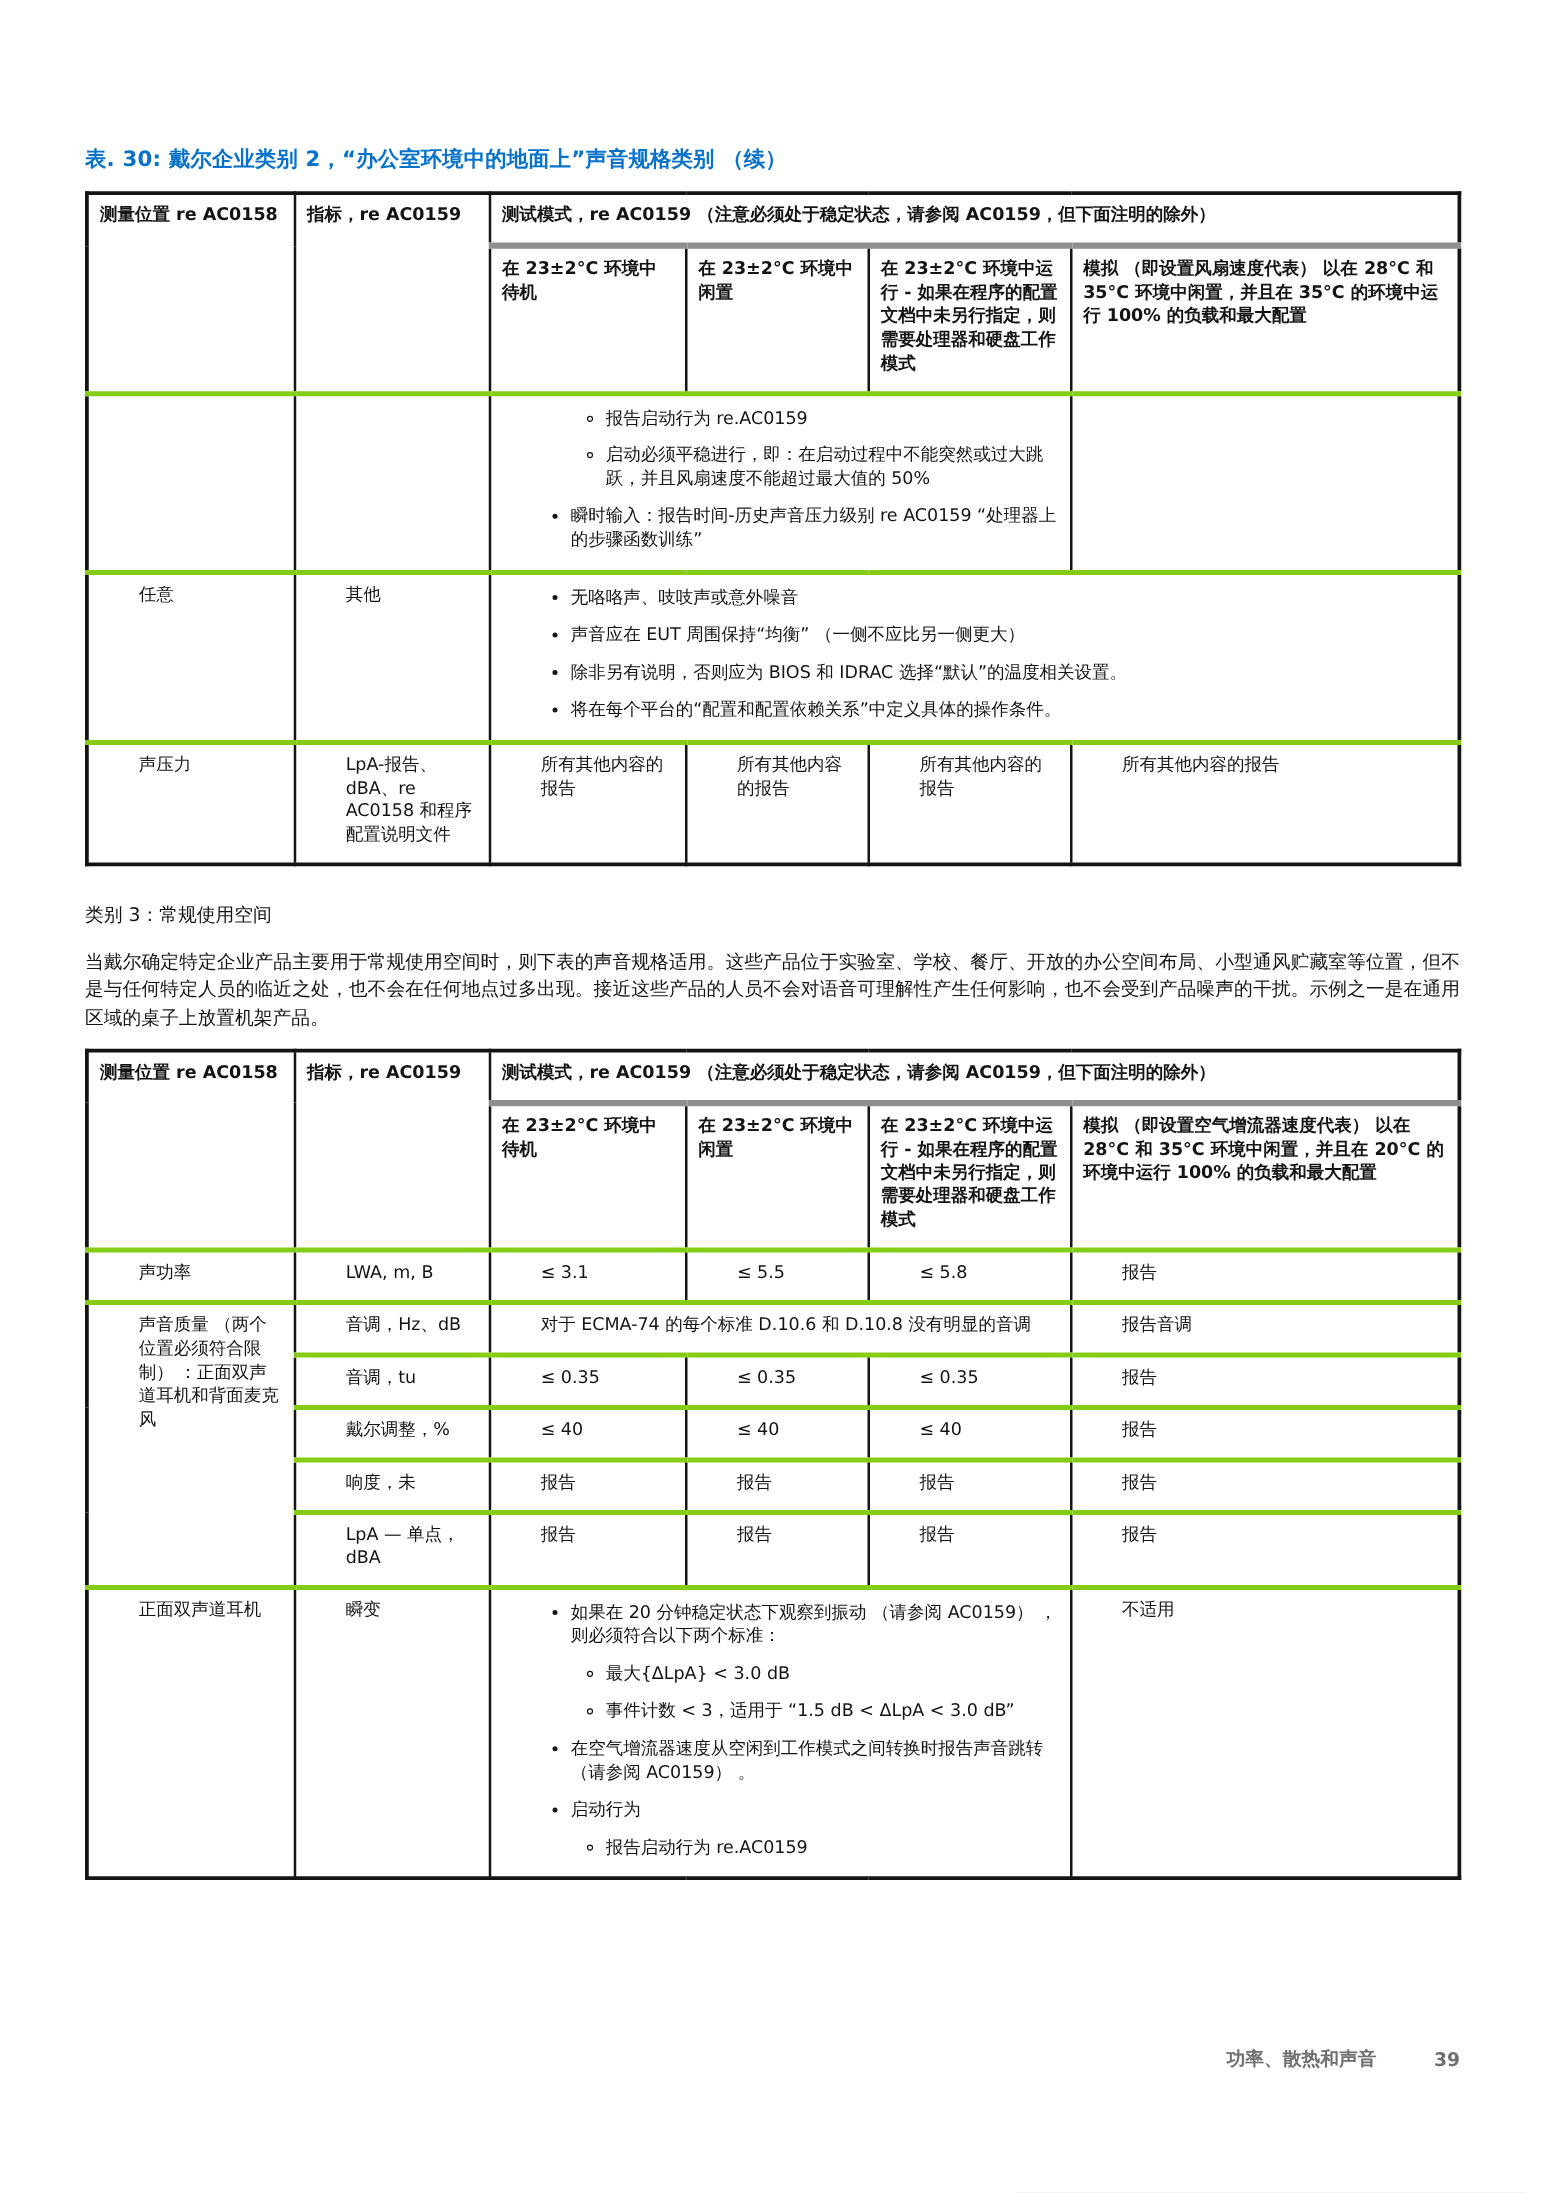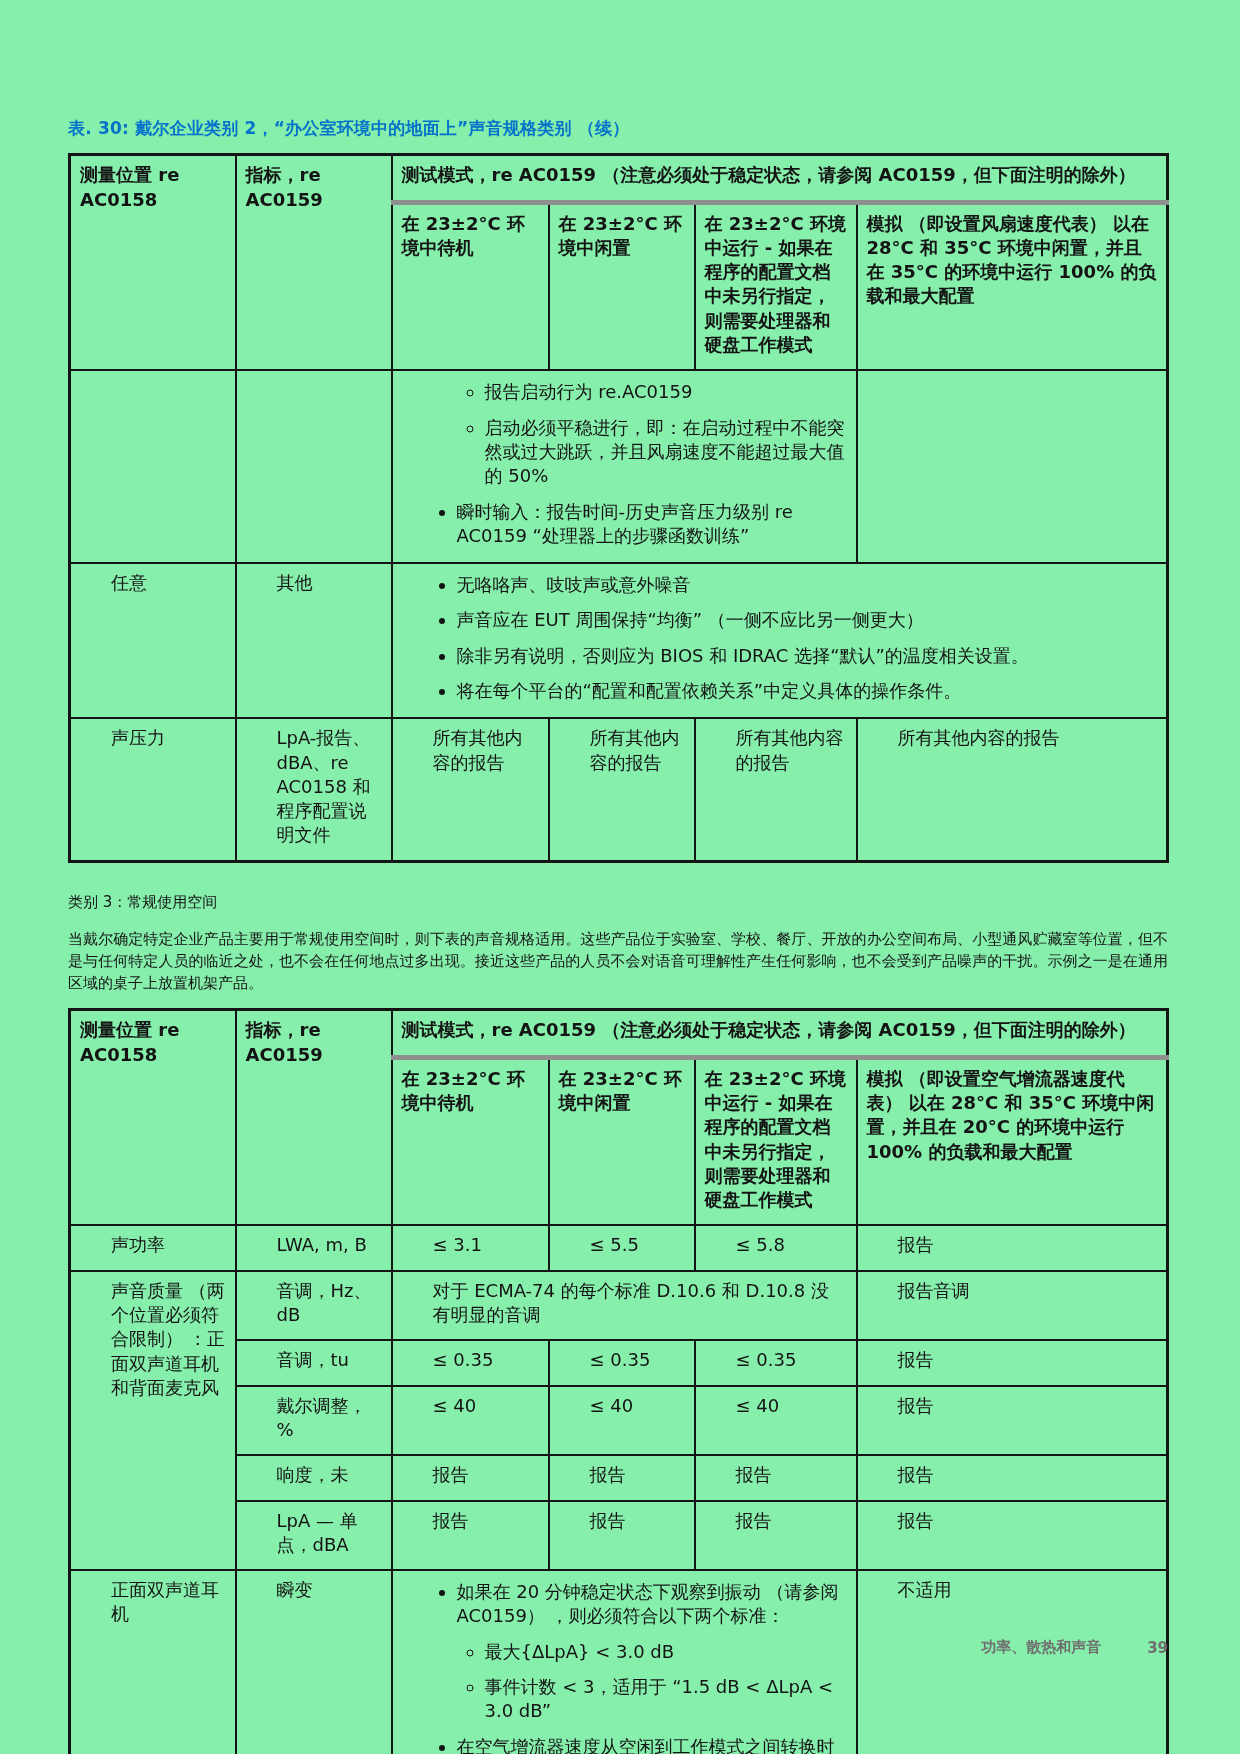--- a/index.html
+++ b/index.html
@@ -2,21 +2,21 @@
 <html><head>
 <meta charset="utf-8">
 <style>
   * { box-sizing: border-box; }
   html, body { margin: 0; padding: 0; background: #e8e8e8; }
   .page {
     position: relative;
     width: 1240px;
     height: 1754px;
     margin: 0 auto;
-    background: #86efac;
+    background: #ffffff;
     font-family: "DejaVu Sans", sans-serif;
     color: #141414;
     overflow: hidden;
   }
   .content {
     position: absolute;
     left: 68px;
     top: 0;
     width: 1100px;
   }
@@ -28,33 +28,33 @@
     line-height: 1.25;
     letter-spacing: 0.2px;
   }
   .table-title.second { margin-top: 22px; }
   table.spec {
     margin-top: 14px;
     width: 1098px;
     border-collapse: collapse;
     table-layout: fixed;
     border: 3px solid #141414;
-    font-size: 18px;
+    font-size: 14px;
   }
   table.spec th, table.spec td {
     border: 2px solid #141414;
     padding: 7px 9px 12px 9px;
     vertical-align: top;
     text-align: left;
     line-height: 1.35;
     word-break: break-word;
   }
   table.spec th { font-weight: bold; }
   tr.subhead > th { border-top: 5px solid #8f8f8f; }
-  tr.brow > td { border-top: 2px solid #84cc16; padding-left: 40px; }
+  tr.brow > td { border-top: 4px solid #84cc16; padding-left: 40px; }
   td.empty-cell { min-height: 10px; }
   ul.bullets {
     margin: 0;
     padding: 0 0 0 24px;
     list-style: disc;
   }
   ul.bullets li { margin: 2px 0 11px 0; }
   ul.bullets li:last-child { margin-bottom: 2px; }
   ul.bullets li.lvl2 {
     list-style-type: circle;

